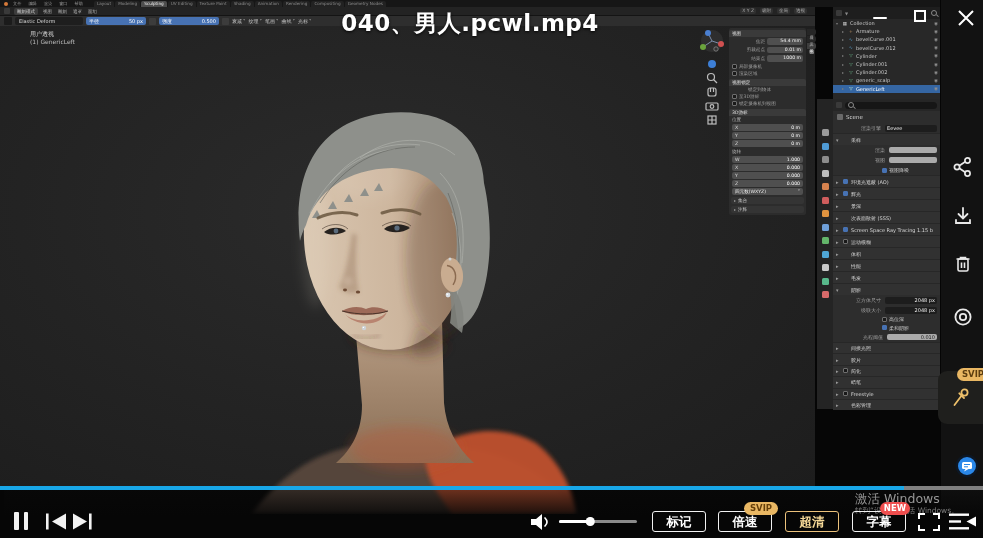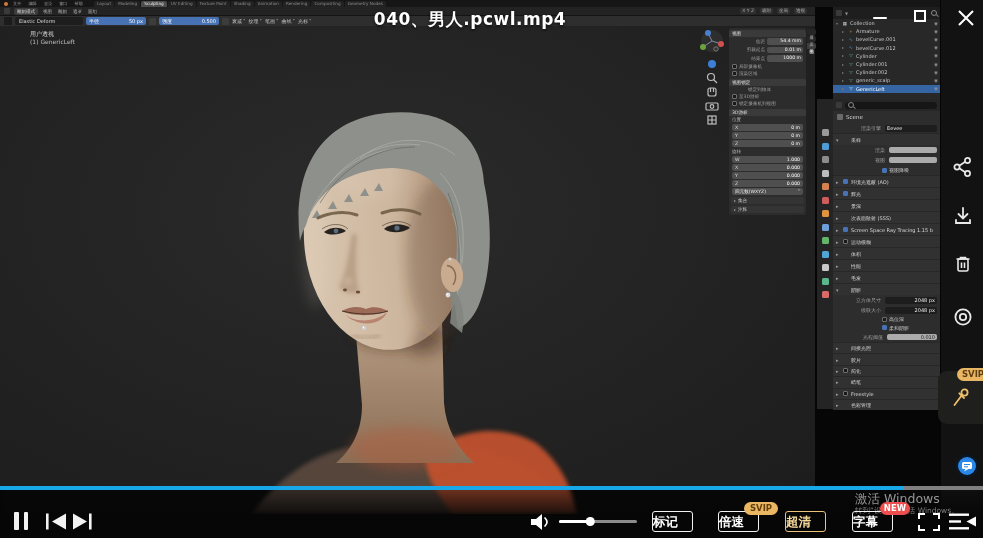--- a/index.html
+++ b/index.html
@@ -83,37 +83,37 @@
   .prow{display:flex;align-items:center;height:10px;padding:0 3px;gap:2px}
   .plab{flex:1;text-align:right;color:#9d9d9d;padding-right:2px}
   .pf-light{width:48px;height:6.5px;background:#ababab;border-radius:2px}
   .pf-dark{width:48px;background:#1d1d1d;border-radius:2px;color:#e8e8e8;text-align:right;
            line-height:7px;padding:0 2px}
   .sec{display:flex;align-items:center;height:11px;background:#313131;border-top:1px solid #272727;
        padding:0 3px;gap:3px;color:#d6d6d6}
   .sec .car{color:#9a9a9a;font-size:5px;width:4px}
   
   #side{left:940px;top:0;width:43px;height:538px;background:#121212;border-left:1px solid #050505}
-  #title{left:0;right:43px;top:8px;text-align:center;font-size:17px;font-weight:bold;color:#fff;
+  #title{left:0;right:43px;top:8px;text-align:center;font-size:23px;font-weight:bold;color:#fff;
          text-shadow:0 1px 3px rgba(0,0,0,.9);letter-spacing:.5px}
   #win-min{left:873px;top:17px;width:14px;height:2.4px;background:#fff;border-radius:1px}
   #win-max{left:914px;top:10px;width:12px;height:12px;border:2.2px solid #fff;box-sizing:border-box}
   .pinbtn{left:938px;top:371px;width:45px;height:53px;background:#1f1f1d;border-radius:9px 0 0 9px}
   .svip-pill{width:32px;height:13px;background:#e9b763;border-radius:7px;color:#5c3d10;
              font-size:8.5px;font-weight:bold;text-align:center;line-height:13px}
   #prog{left:0;top:486px;width:983px;height:3.5px;background:#404040}
   #prog-buf{position:absolute;left:0;top:0;height:100%;width:100%;background:#808080}
   #prog-played{position:absolute;left:0;top:0;height:100%;background:#18a7e8}
   #ctrl{left:4px;top:489.5px;width:983px;height:48.5px;
         background:linear-gradient(180deg,rgba(10,10,10,.45),rgba(6,6,6,.9) 55%,#060606)}
   #ctrl .r{position:absolute}
   .pbar{width:4.6px;height:18px;background:#f2f2f2;border-radius:1px}
   #time{left:103px;top:22px;height:20px;line-height:18px;font-size:13px;color:#f0f0f0;letter-spacing:.3px}
-  .pbtn{width:41px;height:21px;border:1.5px solid #f2f2f2;border-radius:3px;color:#fff;font-size:12.5px;
-        font-weight:bold;line-height:19px;box-sizing:border-box}
+  .pbtn{width:54px;height:21px;border:1.5px solid #f2f2f2;border-radius:3px;color:#fff;font-size:12.5px;
+        font-weight:bold;text-align:center;line-height:19px;box-sizing:border-box}
   .pbtn.gold{border-color:#ecc27c;color:#f6d998}
   .badge{height:13px;border-radius:7px;font-size:8.5px;font-weight:bold;text-align:center;line-height:13px}
   #wm1{left:851px;top:1px;font-size:12.5px;color:#969696}
   #wm2{left:851px;top:16px;font-size:7.5px;color:#7e7e7e}
   #volume-track{left:555px;top:30.5px;width:78px;height:2.8px;background:#8b8b8b;border-radius:2px}
   #vol-fill{position:absolute;left:0;top:0;height:100%;background:#fff;border-radius:2px}
   #vol-knob{position:absolute;top:-2.8px;width:8.5px;height:8.5px;border-radius:50%;background:#fff;transform:translateX(-50%)}
 </style>
 </head>
 <body>

